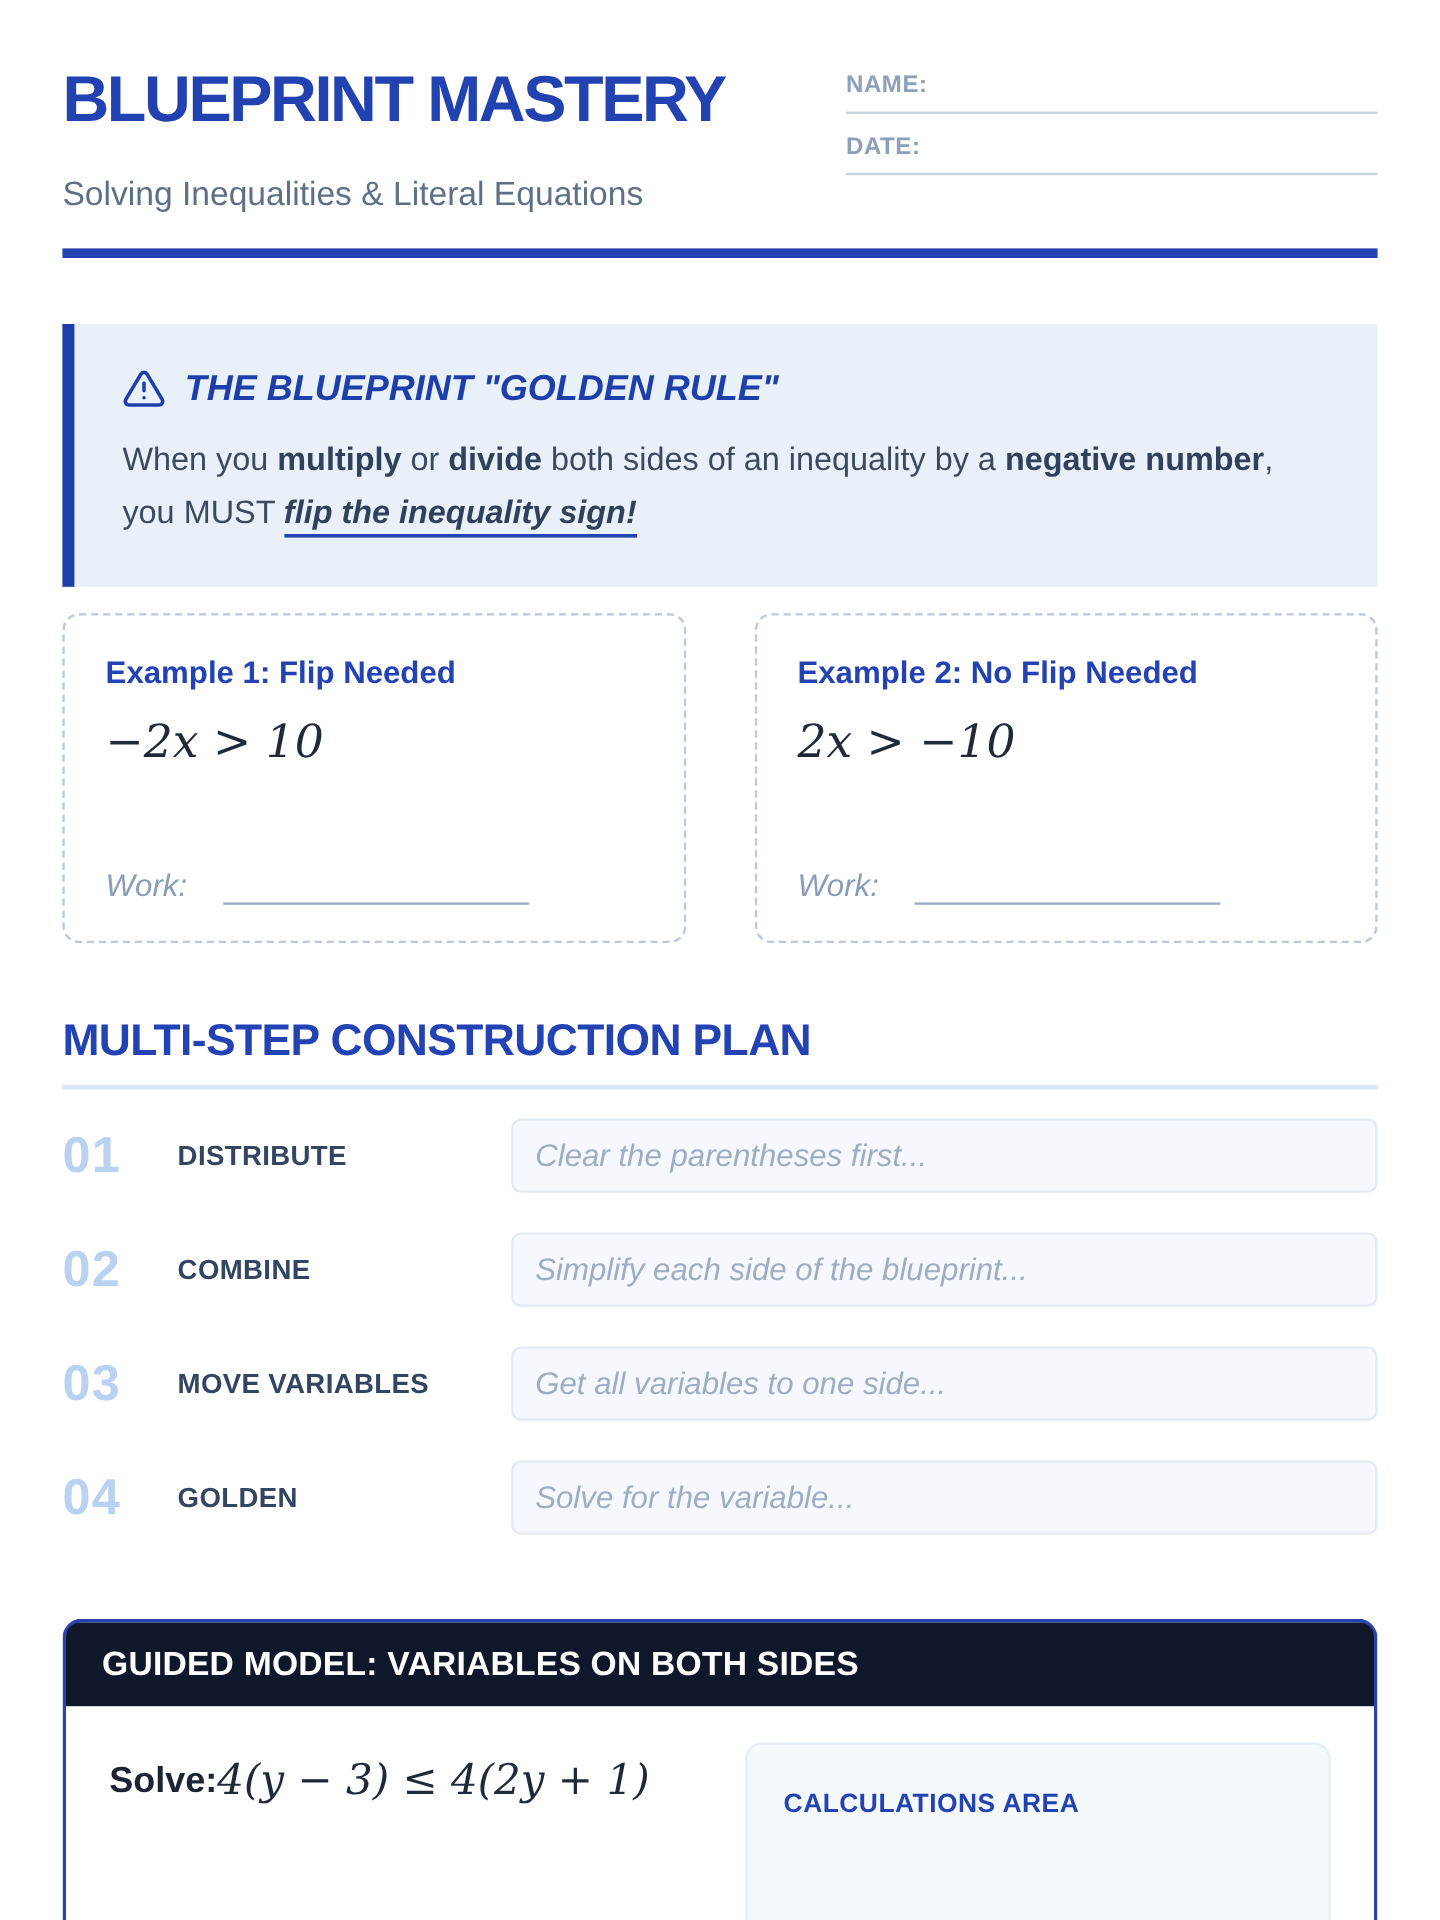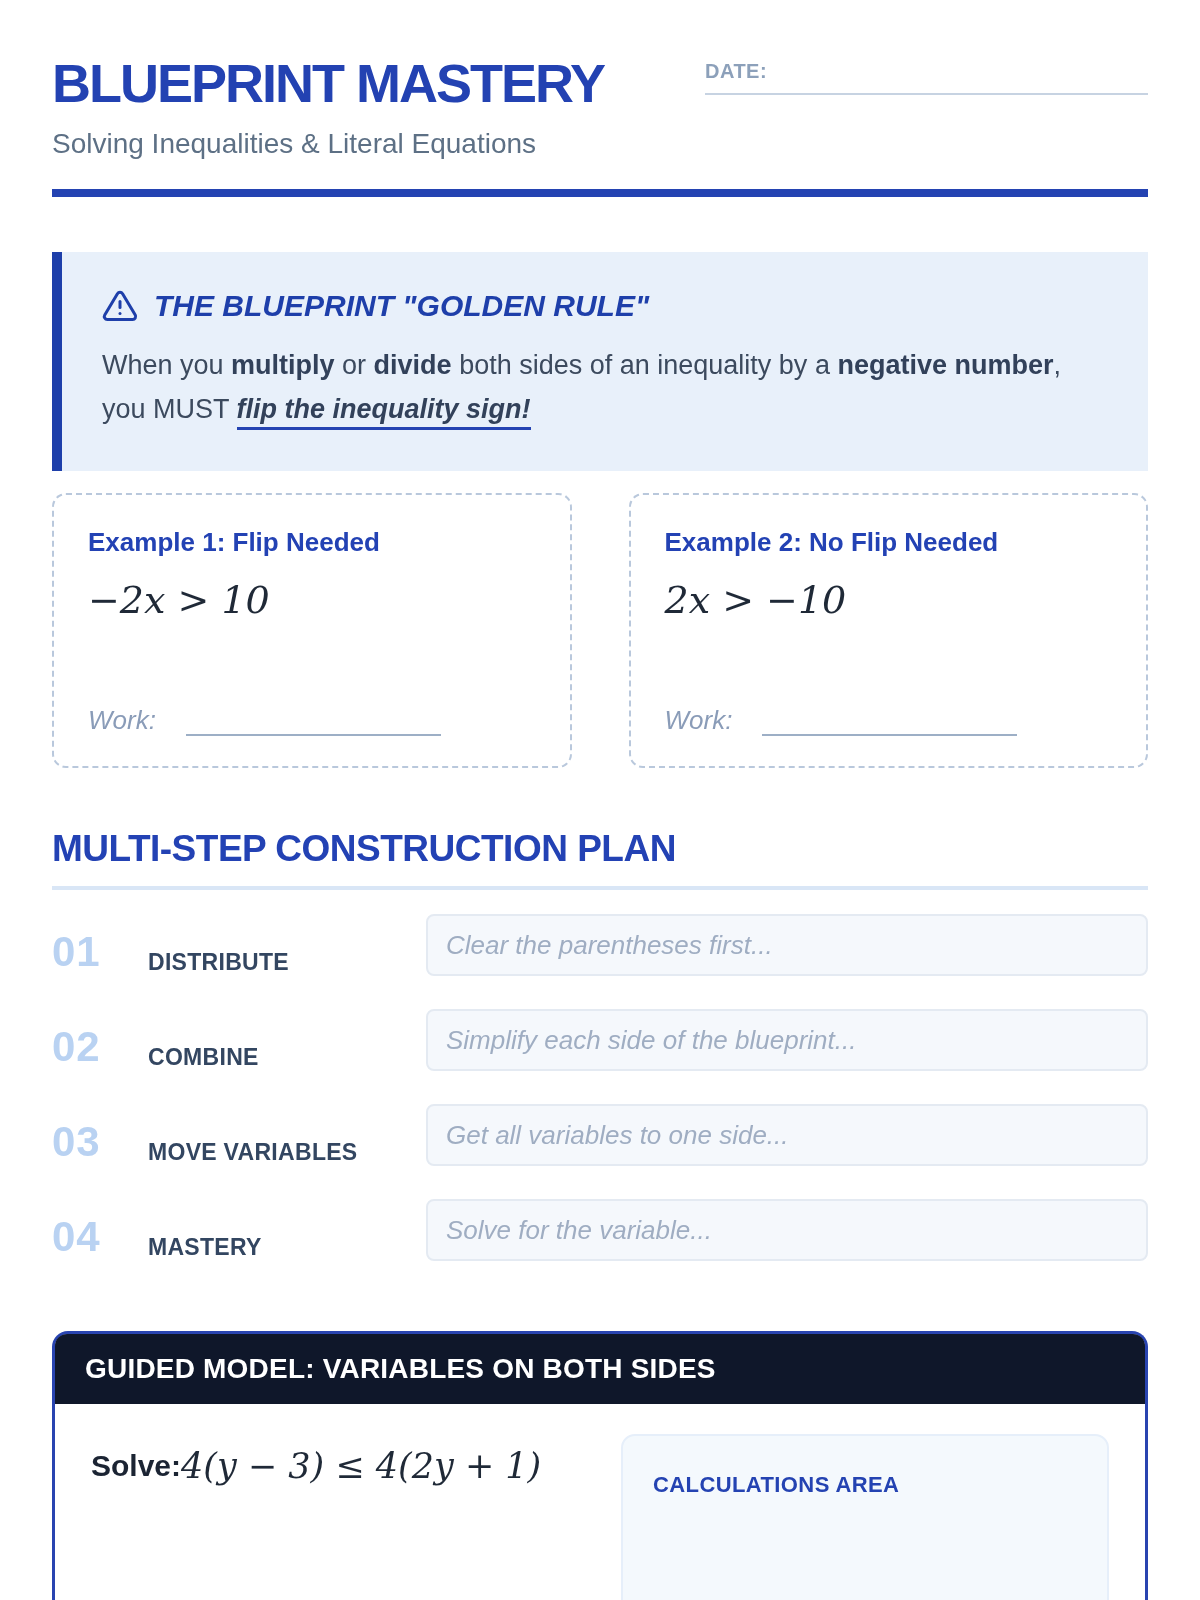--- a/index.html
+++ b/index.html
@@ -8,21 +8,21 @@
     width:1200px; height:1600px; overflow:hidden; background:#fff;
     padding:56px 52px 0; font-family:"Liberation Sans", sans-serif;
   }
 
   
   .header { display:flex; justify-content:space-between; }
   .page-title {
     font-size:54px; font-weight:bold; letter-spacing:-2px; line-height:1;
     color:#2342b2;
   }
-  .subtitle { margin-top:18px; font-size:28px; color:#5d7085; }
+  .subtitle { margin-top:36px; font-size:28px; color:#5d7085; }
   .fields { width:443px; padding-top:4px; }
   .field { border-bottom:2px solid #c7d3e2; padding-bottom:10px; margin-bottom:16px; }
   .field-label { font-size:20px; font-weight:bold; color:#8ca0ba; letter-spacing:0.5px; }
 
   .rule { height:8px; background:#2443b2; margin-top:29px; }
 
   
   .golden {
     margin-top:55px; background:#e8f0fa; border-left:10px solid #1e3faa;
     padding:36px 40px 40px;
@@ -55,21 +55,21 @@
     color:#8a9cb8; font-style:italic; font-size:26px;
   }
   .work-line { width:255px; border-bottom:2px solid #9dafc6; height:1.1em; }
 
   
   .plan-title {
     margin-top:60px; font-size:37px; font-weight:bold; color:#2342b4;
     letter-spacing:-0.5px; padding-bottom:16px; border-bottom:4px solid #d9e6f6;
   }
   .steps { margin-top:24px; }
-  .step { display:flex; align-items:flex-end; height:62px; margin-bottom:33px; }
+  .step { display:flex; align-items:center; height:62px; margin-bottom:33px; }
   .step-num { width:60px; font-size:42px; font-weight:bold; color:#b9d2f2; letter-spacing:1px; }
   .step-label { margin-left:36px; width:278px; font-size:23px; font-weight:bold; color:#334661; letter-spacing:0.3px; }
   .step-input {
     flex:1; height:62px; background:#f5f8fc; border:2px solid #e4eaf2; border-radius:8px;
     font-family:"Liberation Sans", sans-serif; font-size:26px; font-style:italic;
     color:#334155; padding:0 18px; outline:none;
   }
   .step-input::placeholder { color:#9fadc2; opacity:1; }
 
   
@@ -98,20 +98,23 @@
 <body>
 
 <div class="page">
 
   <div class="header">
     <div>
       <div class="page-title">BLUEPRINT MASTERY</div>
       <div class="subtitle">Solving Inequalities &amp; Literal Equations</div>
     </div>
     <div class="fields">
+      <div class="field">
+        <span class="field-label">NAME:</span>
+      </div>
       <div class="field">
         <span class="field-label">DATE:</span>
       </div>
     </div>
   </div>
 
   <div class="rule"></div>
 
   <div class="golden">
     <div class="gr-title">
@@ -160,21 +163,21 @@
       <span class="step-label">COMBINE</span>
       <input class="step-input" type="text" placeholder="Simplify each side of the blueprint..." style="">
     </div>
     <div class="step">
       <span class="step-num">03</span>
       <span class="step-label">MOVE VARIABLES</span>
       <input class="step-input" type="text" placeholder="Get all variables to one side..." style="">
     </div>
     <div class="step">
       <span class="step-num">04</span>
-      <span class="step-label">MASTERY</span>
+      <span class="step-label">GOLDEN</span>
       <input class="step-input" type="text" placeholder="Solve for the variable..." style="">
     </div>
   </div>
 
   <div class="guided">
     <div class="guided-header">GUIDED MODEL: VARIABLES ON BOTH SIDES</div>
     <div class="guided-body">
       <div class="gm-left">
         <div class="solve-row">
           <span class="solve-label">Solve:</span>

